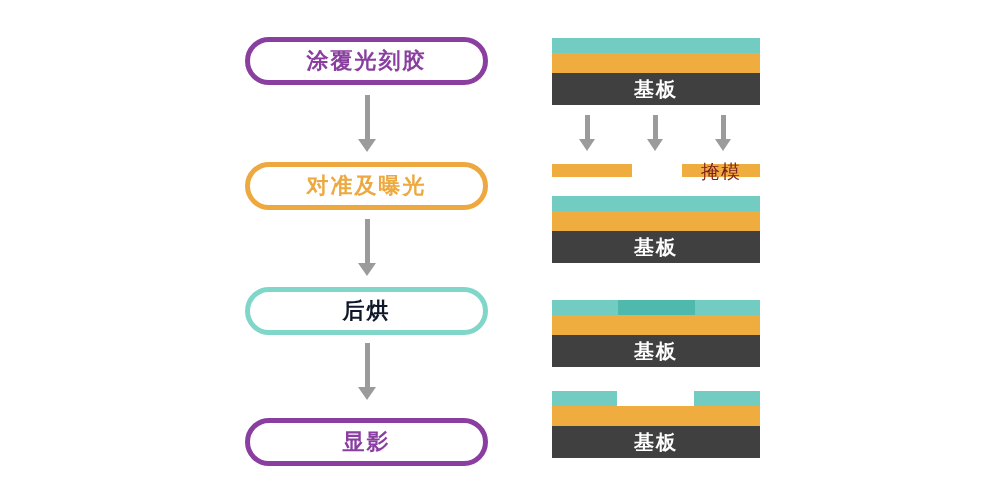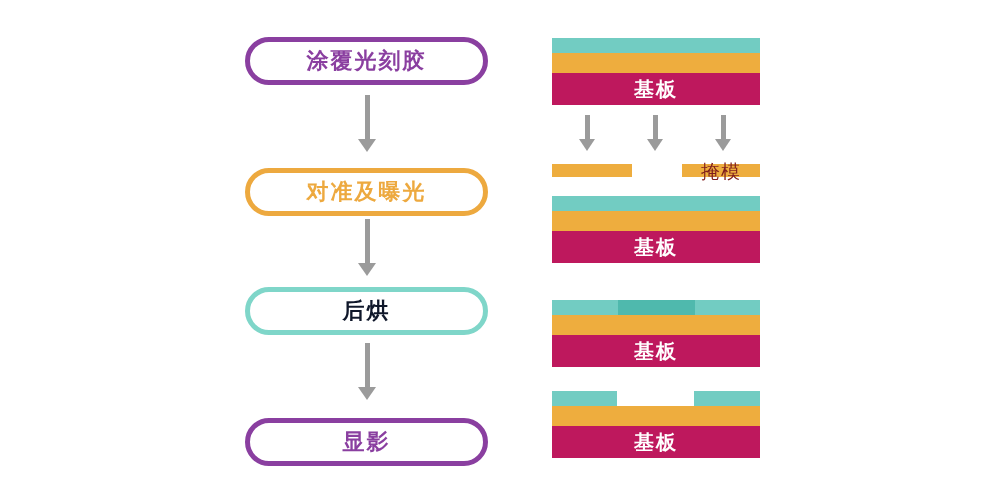--- a/index.html
+++ b/index.html
@@ -23,21 +23,21 @@
   .v-arrow .stem{width:5px;background:#9b9b9b;}
   .v-arrow .head{width:0;height:0;border-left:9px solid transparent;border-right:9px solid transparent;border-top:13px solid #9b9b9b;}
   .flow-arrow .stem{height:44px;}
   .small-arrow .stem{height:24px;}
   .small-arrow .head{border-left-width:8px;border-right-width:8px;border-top-width:12px;}
   
   .stack{position:absolute;left:552px;width:208px;}
   .layer-resist{height:15px;background:#72ccc2;}
   .layer-film{height:20px;background:#eead3e;}
   .layer-substrate{
-    height:32px;background:#be185d;color:#ffffff;font-weight:bold;font-size:20px;
+    height:32px;background:#404040;color:#ffffff;font-weight:bold;font-size:20px;
     display:flex;align-items:center;justify-content:center;letter-spacing:2px;
   }
   .resist-row{display:flex;height:15px;}
   .seg-light{background:#72ccc2;height:100%;}
   .seg-dark{background:#4fb9ad;height:100%;}
   .seg-gap{background:transparent;height:100%;}
   .mask-bar{position:absolute;top:164px;height:13px;background:#eead3e;}
   .mask-label{position:absolute;left:701px;top:159px;font-size:19px;color:#7f1d1d;letter-spacing:1px;}
 </style>
 </head>
@@ -49,21 +49,21 @@
 
     <div class="pill c-purple" style="top:37px">
       <span>涂覆光刻胶</span>
     </div>
 
     <div class="v-arrow flow-arrow" style="left:358px;top:95px">
       <div class="stem"></div>
       <div class="head"></div>
     </div>
 
-    <div class="pill c-orange" style="top:168px">
+    <div class="pill c-orange" style="top:162px">
       <span>对准及曝光</span>
     </div>
 
     <div class="v-arrow flow-arrow" style="left:358px;top:219px">
       <div class="stem"></div>
       <div class="head"></div>
     </div>
 
     <div class="pill c-teal" style="top:287px">
       <span>后烘</span>

